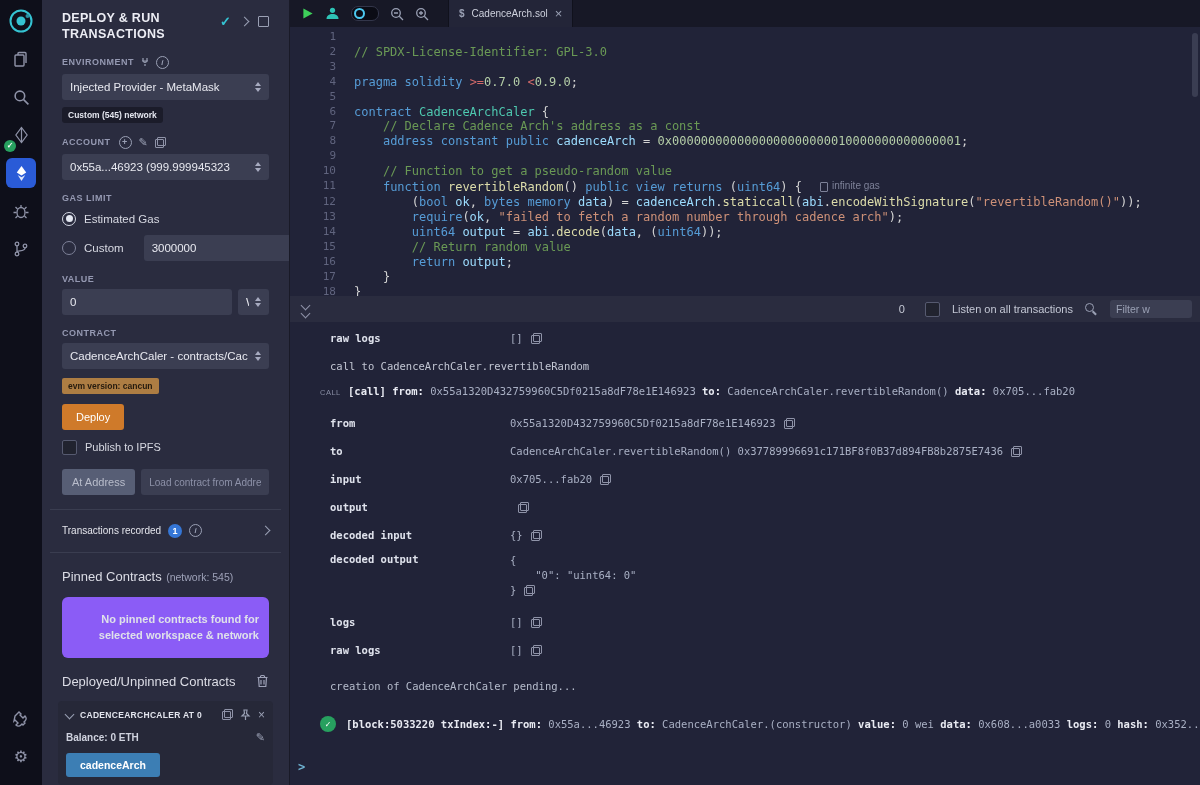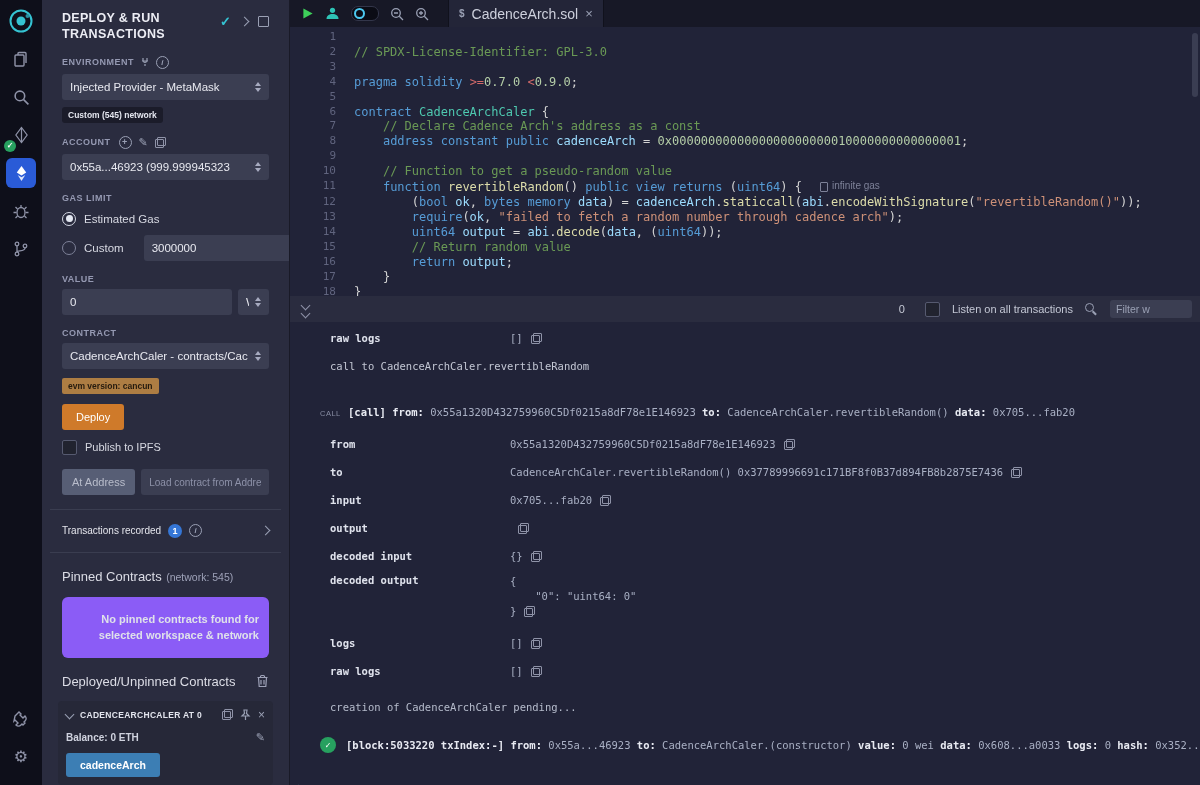--- a/index.html
+++ b/index.html
@@ -76,21 +76,21 @@
   .fn-btn{display:block;background:#3c7eb4;color:#fff;border:none;border-radius:3px;height:24px;padding:0 14px;font-size:10.5px;font-weight:bold;margin-top:9px;cursor:pointer;font-family:"Liberation Sans",sans-serif;}
 
   
   .main{position:absolute;left:290px;top:0;right:0;bottom:0;background:#212338;}
   .tabbar{position:absolute;top:0;left:0;right:0;height:27px;background:#171826;display:flex;align-items:center;gap:11px;padding-left:12px;}
   .tb-icon{display:flex;align-items:center;justify-content:center;cursor:pointer;}
   .toggle-pill{width:22px;height:13px;border-radius:7px;background:#0b0c15;border:1px solid #33364a;display:inline-flex;align-items:center;padding:0 2px;cursor:pointer;}
   .toggle-dot{width:7px;height:7px;border-radius:50%;border:2px solid #4cc9f0;display:inline-block;}
   .tab{margin-left:8px;height:27px;background:#232538;display:flex;align-items:center;gap:7px;padding:0 10px;border-right:1px solid #10111c;border-left:1px solid #10111c;cursor:pointer;}
   .tab-ic{color:#9aa0b4;font-size:10px;font-weight:bold;}
-  .tab-label{font-size:14px;color:#cdd0dc;}
+  .tab-label{font-size:10px;color:#cdd0dc;}
   .tab-close{color:#9aa0b4;font-size:13px;line-height:1;cursor:pointer;}
 
   
   .editor{position:absolute;top:27px;left:0;right:0;height:269px;background:#212338;overflow:hidden;padding-top:3px;cursor:text;}
   .code-line{display:flex;white-space:pre;font-family:"DejaVu Sans Mono",monospace;font-size:12px;line-height:14.9px;padding-left:14px;}
   .ln{width:32px;text-align:right;margin-right:18px;color:#60647e;font-size:11px;flex:none;cursor:pointer;}
   .t-cm{color:#6A9955;}.t-kw{color:#569CD6;}.t-str{color:#CE9178;}.t-num{color:#B5CEA8;}
   .t-op{color:#d16969;}.t-id{color:#9CDCFE;}.t-ty{color:#4EC9B0;}.t-fn{color:#DCDCAA;}.t-pl{color:#d4d4d4;}
   .gas-badge{margin-left:18px;color:#7d8198;font-size:10px;font-family:"Liberation Sans",sans-serif;display:inline-flex;align-items:center;gap:4px;}
   .gas-ic{width:6px;height:8px;border:1px solid #7d8198;border-radius:1px;display:inline-block;}
@@ -106,21 +106,21 @@
   .ic-search{width:13px;height:13px;position:relative;display:inline-block;color:#9aa0b4;cursor:pointer;flex:none;}
   .ic-search::before{content:"";position:absolute;width:7px;height:7px;border:1.6px solid currentColor;border-radius:50%;left:0;top:0;}
   .ic-search::after{content:"";position:absolute;width:5px;height:1.6px;background:currentColor;transform:rotate(45deg);left:7px;top:9px;}
   .th-filter{width:70px;height:18px;background:#3b3e52;border:none;border-radius:3px;color:#e8e9f0;font-size:10.5px;padding:0 6px;outline:none;flex:none;font-family:"Liberation Sans",sans-serif;}
   .th-filter::placeholder{color:#9aa0b4;}
   .terminal{position:absolute;top:322px;left:0;right:0;bottom:0;background:#212338;overflow:hidden;font-family:"DejaVu Sans Mono",monospace;font-size:10.5px;color:#b6bccc;padding-top:2px;}
   .trow{display:flex;align-items:center;height:28px;padding-left:40px;}
   .tkey{width:180px;font-weight:bold;color:#dfe2ec;flex:none;}
   .tval{display:flex;align-items:center;gap:8px;color:#a9b0c4;white-space:pre;min-width:0;}
   .tline{height:28px;display:flex;align-items:center;padding-left:40px;color:#c3c7d4;}
-  .call-row{display:flex;align-items:flex-end;padding-left:30px;margin:26px 0 12px;white-space:pre;overflow:hidden;}
+  .call-row{display:flex;align-items:flex-end;padding-left:30px;margin:5px 0 12px;white-space:pre;overflow:hidden;}
   .call-tag{width:28px;font-size:7.5px;letter-spacing:.5px;color:#878ca2;padding-top:2px;flex:none;font-family:"Liberation Sans",sans-serif;}
   .t-b{color:#e8eaf2;font-weight:bold;}
   .t-v{color:#a9b0c4;}
   .trow-multi{display:flex;padding-left:40px;margin:4px 0 10px;}
   .tmulti{color:#a9b0c4;}
   .tmline{line-height:15px;white-space:pre;}
   .tmline-row{line-height:15px;white-space:pre;display:flex;align-items:center;gap:8px;}
   .creation-line{padding-left:40px;margin-top:16px;color:#b6bccc;}
   .block-row{display:flex;align-items:center;gap:10px;padding-left:30px;margin-top:24px;white-space:pre;overflow:hidden;}
   .ok-circle{width:16px;height:16px;border-radius:50%;background:#27a05f;color:#fff;font-size:9px;font-weight:bold;display:flex;align-items:center;justify-content:center;flex:none;}

